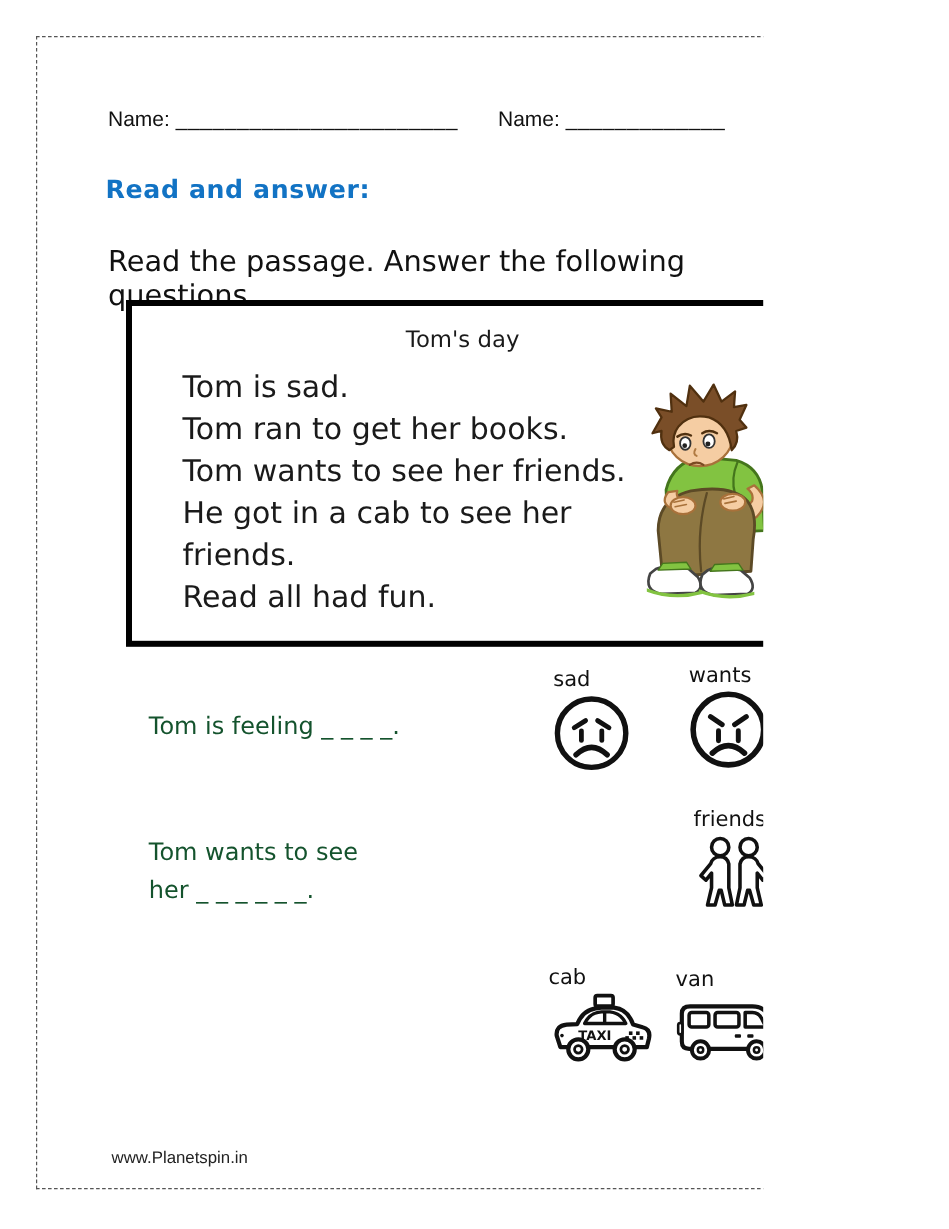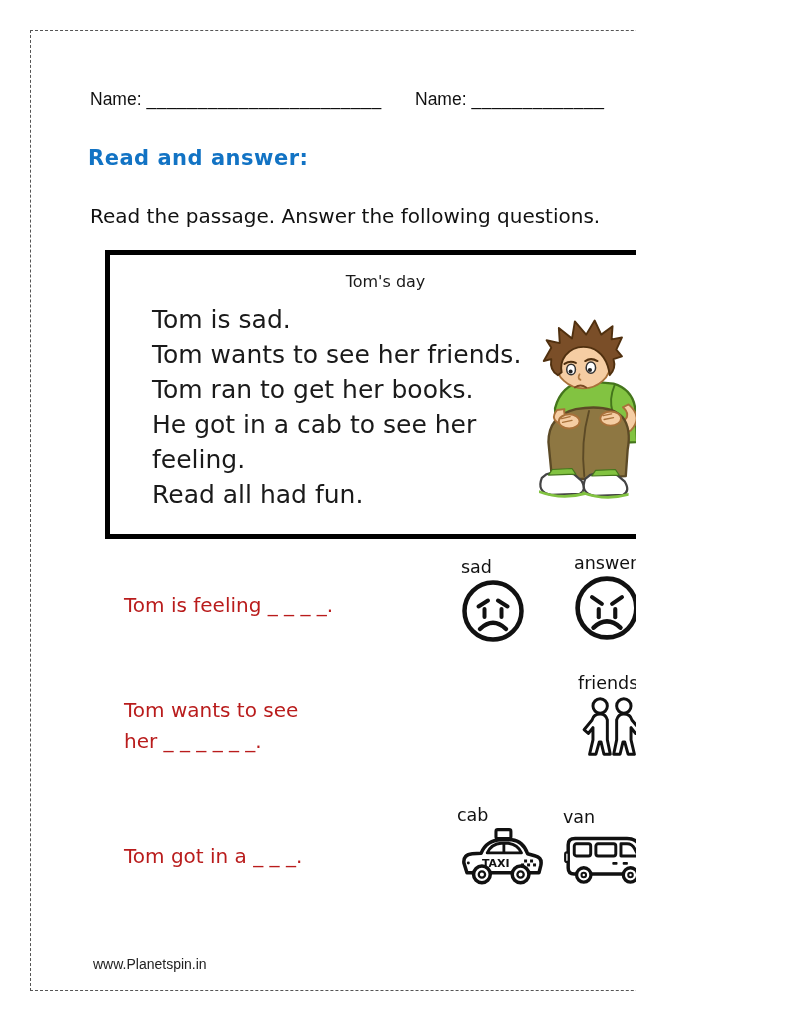--- a/index.html
+++ b/index.html
@@ -9,29 +9,29 @@
         border:1px dashed #555;box-sizing:border-box;}
   
   .field-row{position:absolute;top:89px;left:0;width:100%;
         font-family:"Liberation Sans",sans-serif;font-size:17.5px;color:#111;}
   .name-field{position:absolute;left:90px;white-space:nowrap;}
   .class-field{position:absolute;left:415px;white-space:nowrap;}
   .blank-line{letter-spacing:0.5px;}
   
   .heading{position:absolute;left:88px;top:146px;font-size:21px;font-weight:bold;
         color:#1273c4;letter-spacing:0.5px;}
-  .instruction{position:absolute;left:90px;top:204px;font-size:20px;color:#111;}
+  .instruction{position:absolute;left:90px;top:204px;font-size:24px;color:#111;}
   
   .passage-box{position:absolute;left:105px;top:250px;width:561px;height:289px;
         border:5px solid #000;box-sizing:border-box;background:#fff;}
-  .passage-title{margin-top:17px;text-align:center;font-size:16px;color:#1a1a1a;}
+  .passage-title{margin-top:17px;text-align:center;font-size:19px;color:#1a1a1a;}
   .passage-lines{margin:11px 0 0 42px;width:385px;font-size:25px;line-height:35px;color:#1a1a1a;}
   .boy-art{position:absolute;right:6px;top:56px;width:132px;height:200px;}
   
-  .q-text{position:absolute;font-size:20px;color:#b91c1c;line-height:31px;}
+  .q-text{position:absolute;font-size:20px;color:#14532d;line-height:31px;}
   #q1-text{left:124px;top:590px;white-space:nowrap;}
   #q2-text{left:124px;top:695px;width:205px;}
   #q3-text{left:124px;top:841px;white-space:nowrap;}
   .opt{position:absolute;display:flex;flex-direction:column;align-items:flex-start;gap:2px;}
   .opt-label{font-size:17.5px;color:#111;}
   #opt-sad{left:461px;top:557px;width:70px;}
   #opt-angry{left:574px;top:553px;width:74px;}
   #opt-rat{left:456px;top:675px;width:80px;}
   #opt-friends{left:578px;top:673px;width:74px;}
   #opt-cab{left:457px;top:805px;width:96px;}
@@ -58,23 +58,23 @@
     </div>
   </div>
 
   <div class="heading">Read and answer:</div>
   <div class="instruction">Read the passage. Answer the following questions.</div>
 
   <div class="passage-box">
     <div class="passage-title">Tom's day</div>
     <div class="passage-lines">
       <div>Tom is sad.</div>
+      <div>Tom ran to get her books.</div>
       <div>Tom wants to see her friends.</div>
-      <div>Tom ran to get her books.</div>
-      <div>He got in a cab to see her feeling.</div>
+      <div>He got in a cab to see her friends.</div>
       <div>Read all had fun.</div>
     </div>
 
     <svg class="boy-art" viewBox="0 0 140 210">
       <g stroke-linejoin="round" stroke-linecap="round">
         <path d="M34 102 Q40 78 64 73 L96 76 Q116 82 119 102 L121 138 L36 142 Z" fill="#82c341" stroke="#44751c" stroke-width="2.5"></path>
         <path d="M97 78 Q91 92 95 106" fill="none" stroke="#44751c" stroke-width="2"></path>
         <path d="M52 76 Q64 84 78 77" fill="none" stroke="#44751c" stroke-width="2"></path>
         <ellipse cx="64" cy="54" rx="29" ry="27" fill="#f5cda3" stroke="#a8713a" stroke-width="2"></ellipse>
         <path d="M37 67 Q28 62 30 50 L22 52 L30 38 L25 30 L39 33 L38 17 L52 28 L55 10 L67 24 L76 9 L83 24 L95 15 L94 29 L105 27 L99 40 L105 47 L96 50 Q99 60 92 67 Q89 44 72 38 Q55 34 45 46 Q39 54 41 64 Z" fill="#7a4e28" stroke="#50300f" stroke-width="2"></path>
@@ -113,21 +113,21 @@
       <g stroke="#111" stroke-width="4" stroke-linecap="round" fill="none">
         <path d="M17.5 27.5 L27 21.5"></path>
           <path d="M46.5 27.5 L37 21.5"></path>
         <path d="M23.5 30 L23.5 38"></path>
           <path d="M40.5 30 L40.5 38"></path>
         <path d="M19 50 Q32 37.5 45 50" stroke-width="4.5"></path>
       </g>
     </svg>
   </div>
   <div class="opt" id="opt-angry">
-    <span class="opt-label">answer</span>
+    <span class="opt-label">wants</span>
     <svg width="66" height="66" viewBox="0 0 64 64">
       <circle cx="32" cy="32" r="28.5" fill="#fff" stroke="#111" stroke-width="4.5"></circle>
       <g stroke="#111" stroke-width="4" stroke-linecap="round" fill="none">
         <path d="M17.5 21.5 L27 28"></path>
           <path d="M46.5 21.5 L37 28"></path>
         <path d="M24 33 L24 41"></path>
           <path d="M40 33 L40 41"></path>
         <path d="M19 51 Q32 39 45 51" stroke-width="4.5"></path>
       </g>
     </svg>
@@ -139,21 +139,20 @@
     <svg width="68" height="66" viewBox="0 0 80 78">
       <g fill="#fff" stroke="#111" stroke-width="3.5" stroke-linejoin="round">
         <circle cx="26" cy="13" r="8.5"></circle>
         <circle cx="54" cy="13" r="8.5"></circle>
         <path d="M26 22.5 C21 22.5 17.5 25.5 16.5 29.5 L7 41 L12 45.5 L17.5 38.5 L17.5 53 L13.5 70 L21 70 L25 55.5 L27 55.5 L30.5 70 L38 70 L34.5 53 L34.5 29.5 C33.5 25.5 31 22.5 26 22.5 Z"></path>
         <path d="M54 22.5 C59 22.5 62.5 25.5 63.5 29.5 L73 41 L68 45.5 L62.5 38.5 L62.5 53 L66.5 70 L59 70 L55 55.5 L53 55.5 L49.5 70 L42 70 L45.5 53 L45.5 29.5 C46.5 25.5 49 22.5 54 22.5 Z"></path>
       </g>
     </svg>
   </div>
 
-  <div class="q-text" id="q3-text">Tom got in a _ _ _.</div>
   <div class="opt" id="opt-cab">
     <span class="opt-label">cab</span>
     <svg width="92" height="65" viewBox="0 0 104 74">
       <rect x="44" y="3" width="17" height="10" rx="2" fill="#fff" stroke="#111" stroke-width="3.5"></rect>
       <path d="M11 52 L7.5 41 Q6.5 31.5 17 30.5 L27 30 Q33 15 50 14.5 L62 14.5 Q75 16 80 30.5 L89 33 Q97 35 95 44 L93 52 Z" fill="#fff" stroke="#111" stroke-width="4" stroke-linejoin="round"></path>
       <path d="M34 29.5 Q39 19 50 18.5 L58 18.5 Q69 20 73 29.5 Z" fill="#fff" stroke="#111" stroke-width="3.2" stroke-linejoin="round"></path>
       <path d="M53 18.5 L53 29.5" stroke="#111" stroke-width="3.2"></path>
       <circle cx="12.5" cy="41" r="1.7" fill="#111"></circle>
       <text x="28" y="45" font-size="12.5" font-weight="bold" font-family="'DejaVu Sans',sans-serif" fill="#111">TAXI</text>
       <rect x="76" y="37" width="3.4" height="3.4" fill="#111"></rect>

